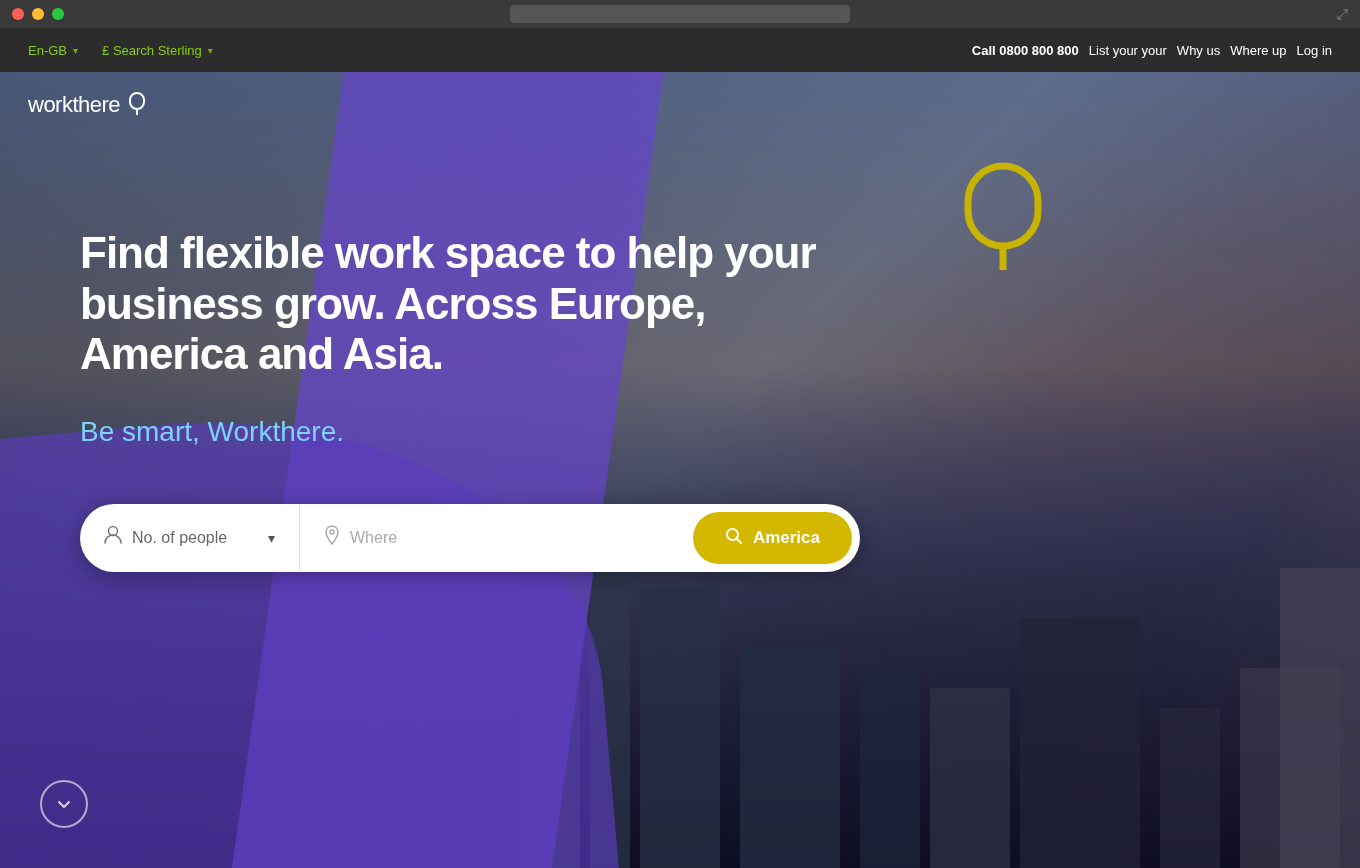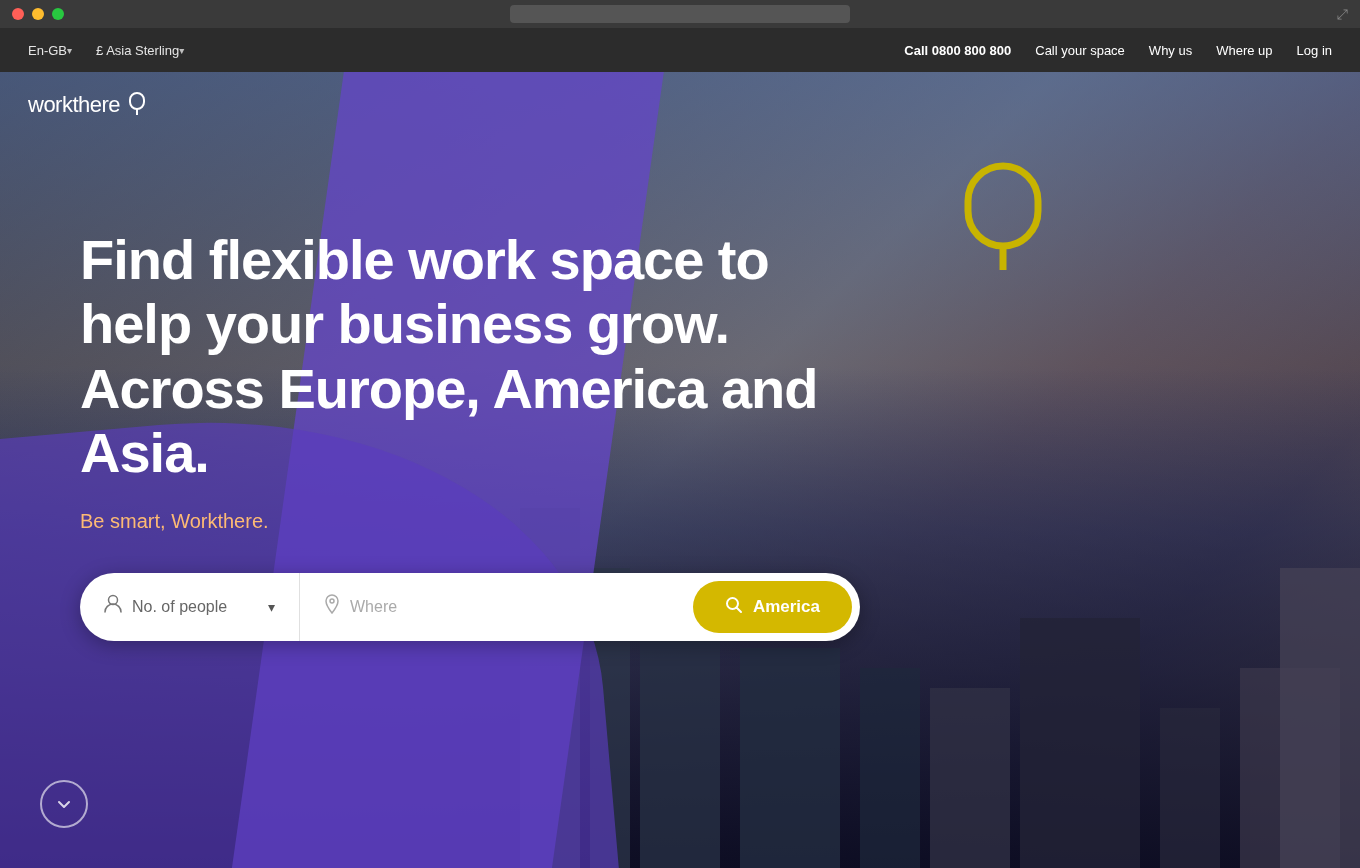--- a/index.html
+++ b/index.html
@@ -147,34 +147,35 @@
 
     .top-nav-left {
       display: flex;
       align-items: center;
       gap: 24px;
     }
 
     .nav-dropdown {
       display: flex;
       align-items: center;
-      color: #e5e5e5;
+      gap: 6px;
+      color: #84cc16;
       font-size: 13px;
       cursor: pointer;
     }
 
     .nav-dropdown .chevron {
       font-size: 10px;
       opacity: 0.8;
     }
 
     .top-nav-right {
       display: flex;
       align-items: center;
-      gap: 24px;
+      gap: 10px;
     }
 
     .nav-link {
       color: #fff;
       font-size: 13px;
       text-decoration: none;
       cursor: pointer;
     }
 
     .nav-link.phone {
@@ -209,32 +210,32 @@
     .hero-content {
       position: absolute;
       top: 200px;
       left: 80px;
       z-index: 10;
       max-width: 780px;
     }
 
     .hero-title {
       color: #fff;
-      font-size: 56px;
+      font-size: 44px;
       font-weight: 700;
       line-height: 1.15;
-      margin-bottom: 24px;
+      margin-bottom: 36px;
       letter-spacing: -1px;
     }
 
     .hero-subtitle {
-      color: #fdba74;
-      font-size: 20px;
+      color: #7dd3fc;
+      font-size: 28px;
       font-weight: 400;
-      margin-bottom: 40px;
+      margin-bottom: 56px;
     }
 
     
     .search-bar {
       display: flex;
       align-items: center;
       background: #fff;
       border-radius: 50px;
       overflow: hidden;
       width: 780px;
@@ -395,27 +396,27 @@
 
   <div class="purple-curve"></div>
 
   <nav class="top-nav">
     <div class="top-nav-left">
       <div class="nav-dropdown">
         <span>En-GB</span>
         <span class="chevron">▾</span>
       </div>
       <div class="nav-dropdown">
-        <span>£ Asia Sterling</span>
+        <span>£ Search Sterling</span>
         <span class="chevron">▾</span>
       </div>
     </div>
     <div class="top-nav-right">
       <a class="nav-link phone">Call 0800 800 800</a>
-      <a class="nav-link">Call your space</a>
+      <a class="nav-link">List your your</a>
       <a class="nav-link">Why us</a>
       <a class="nav-link">Where up</a>
       <a class="nav-link">Log in</a>
     </div>
   </nav>
 
   <header class="main-header">
     <div class="logo">
       <span>workthere</span>
 

